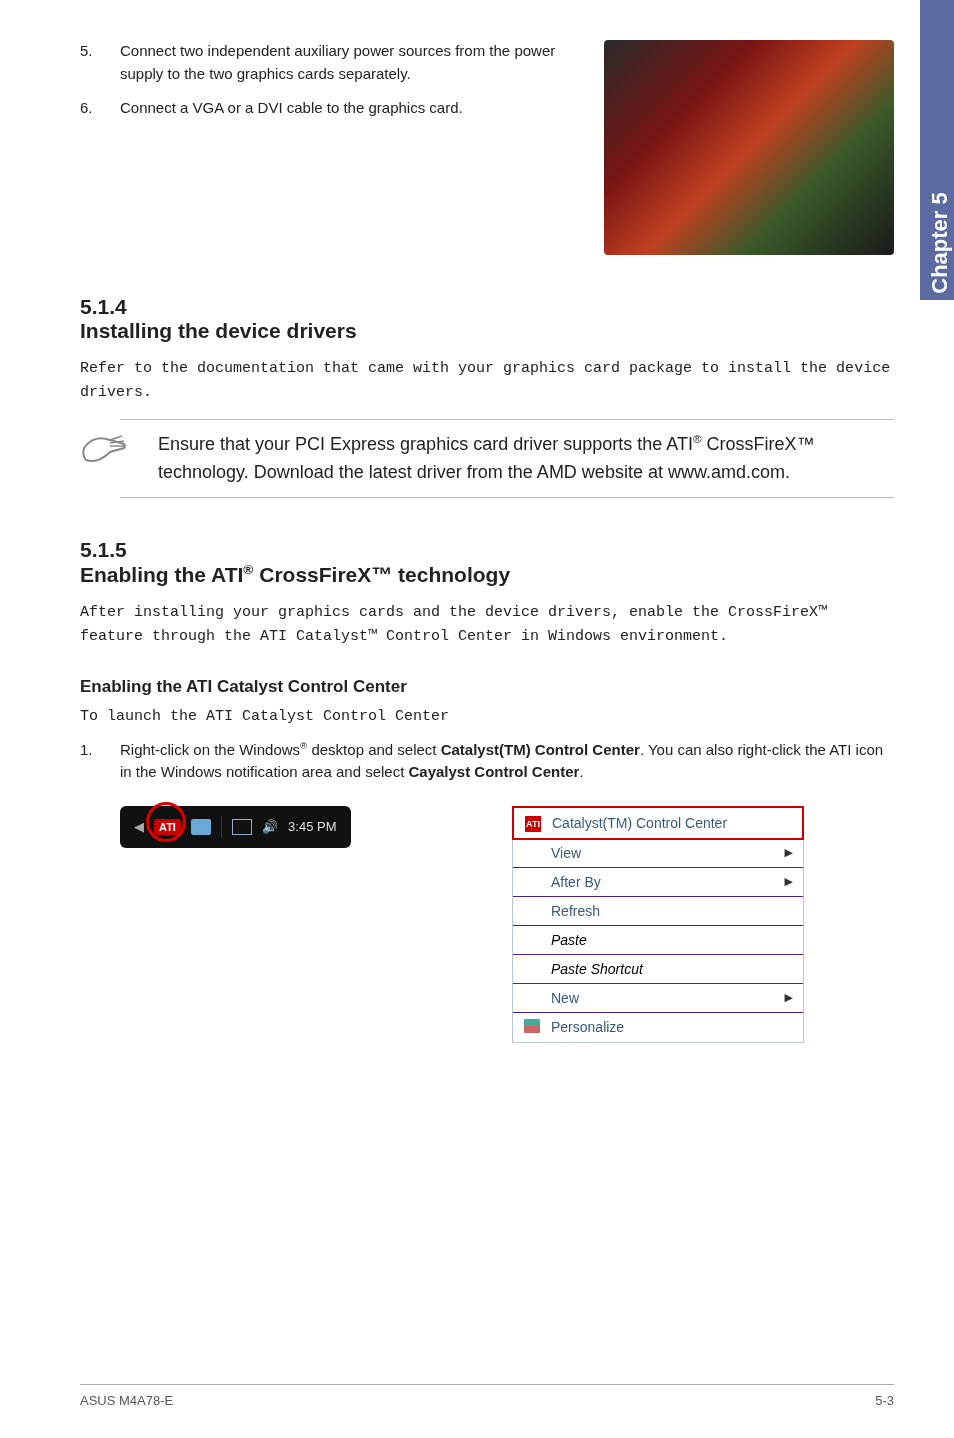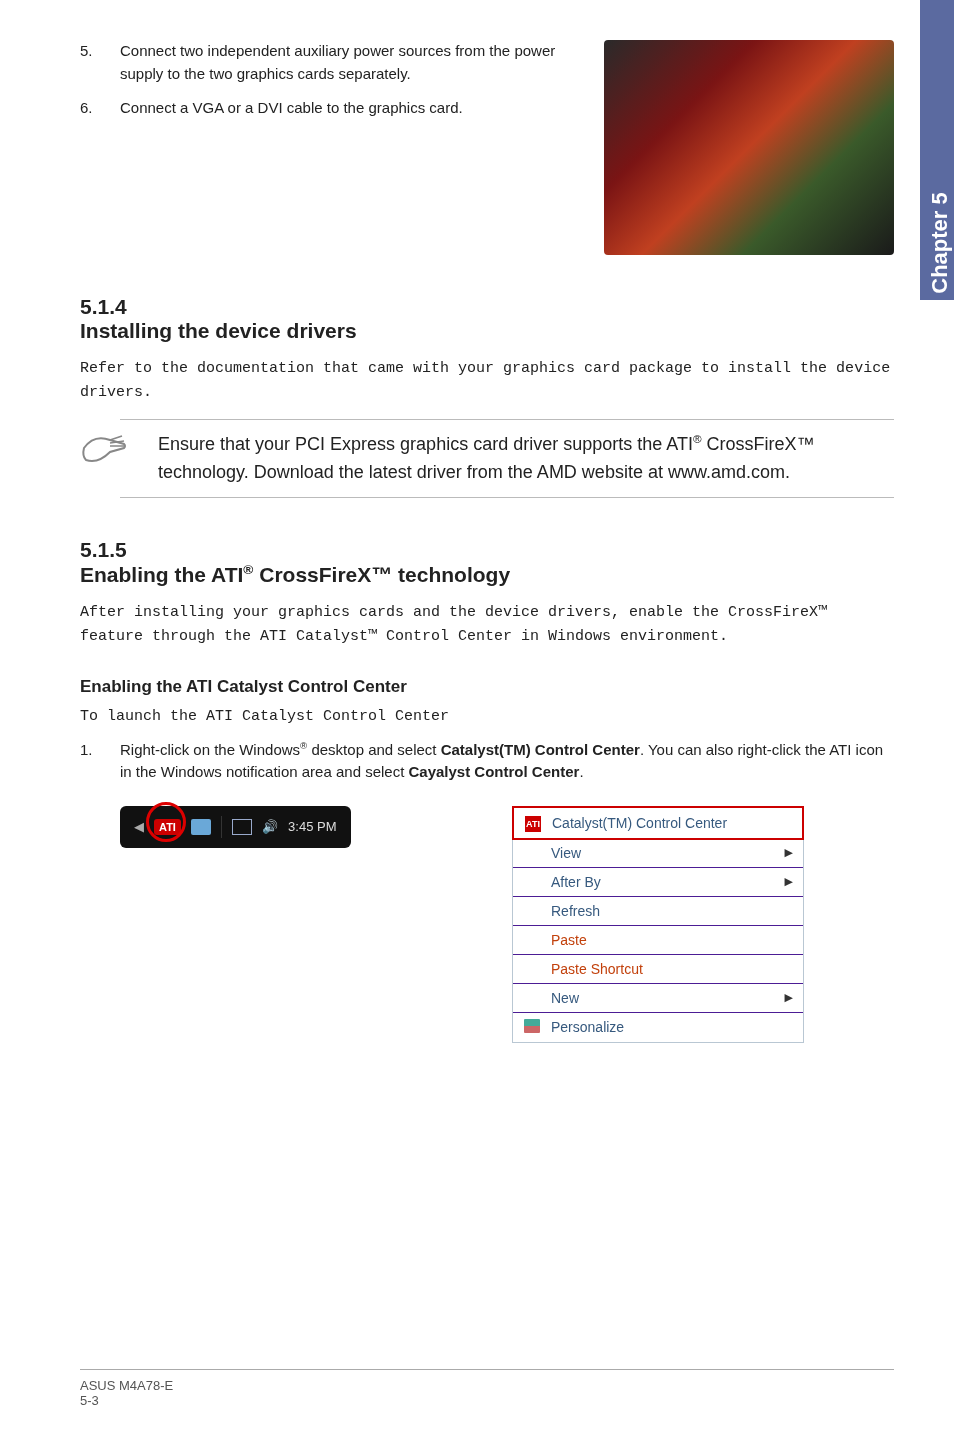--- a/index.html
+++ b/index.html
@@ -194,21 +194,22 @@
   .ctx-menu .item .ic {
     width: 18px;
     text-align: center;
     flex-shrink: 0;
   }
   .ctx-menu .item .lbl {
     flex: 1;
     color: #36597e;
   }
   .ctx-menu .item.disabled .lbl {
-    color: #c2410c;
+    color: #000000;
+    font-style: italic;
   }
   .ctx-menu .item.highlight {
     border: 2px solid #c00;
     margin: -1px;
   }
   .ctx-menu .item .arr {
     color: #333;
     font-size: 11px;
   }
   .ati-sq {
@@ -231,21 +232,20 @@
     position: absolute;
     bottom: 30px;
     left: 80px;
     right: 60px;
     border-top: 1px solid #aaa;
     padding-top: 8px;
     font-size: 13px;
     color: #555;
     display: flex;
     justify-content: space-between;
-    flex-direction: column;
   }
 </style>
 </head>
 <body>
 
 <div class="page">
   <div class="side-tab">
     <span>Chapter 5</span>
   </div>
 

